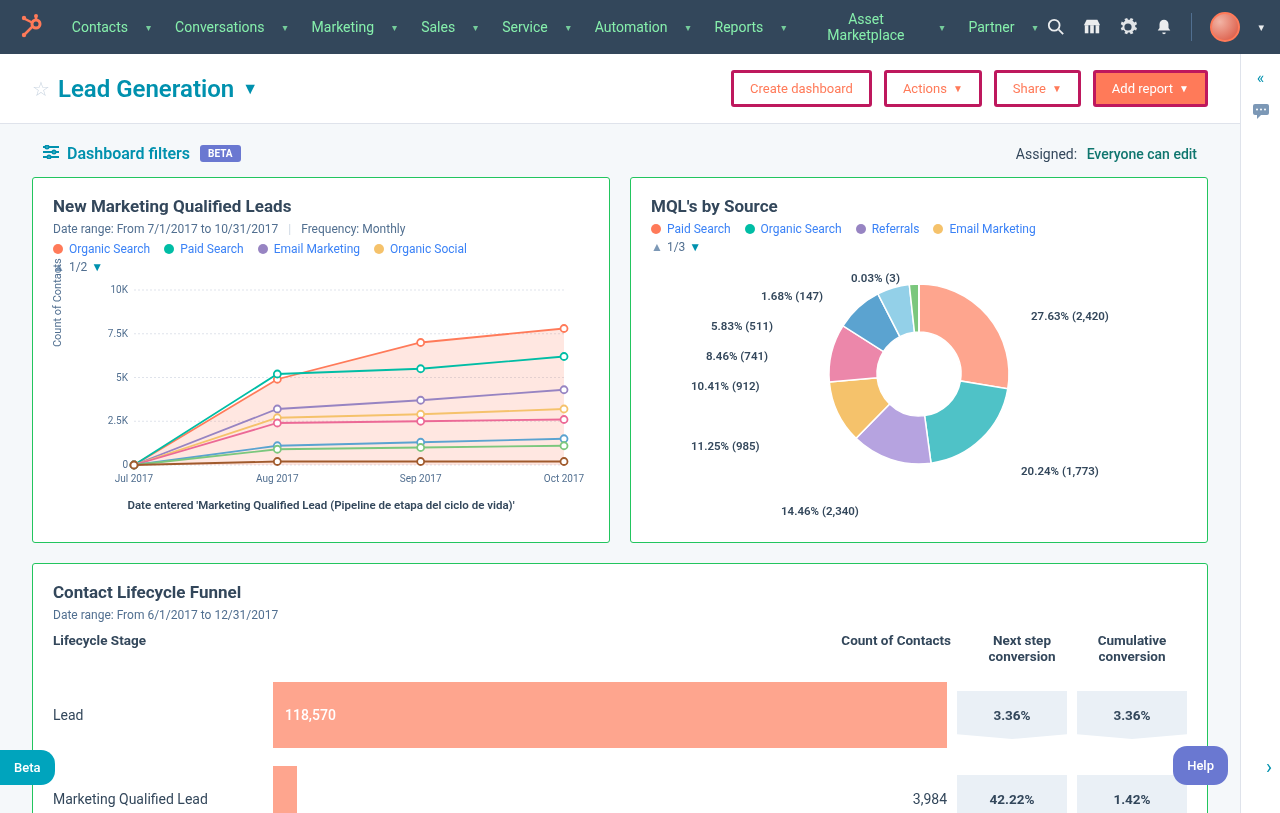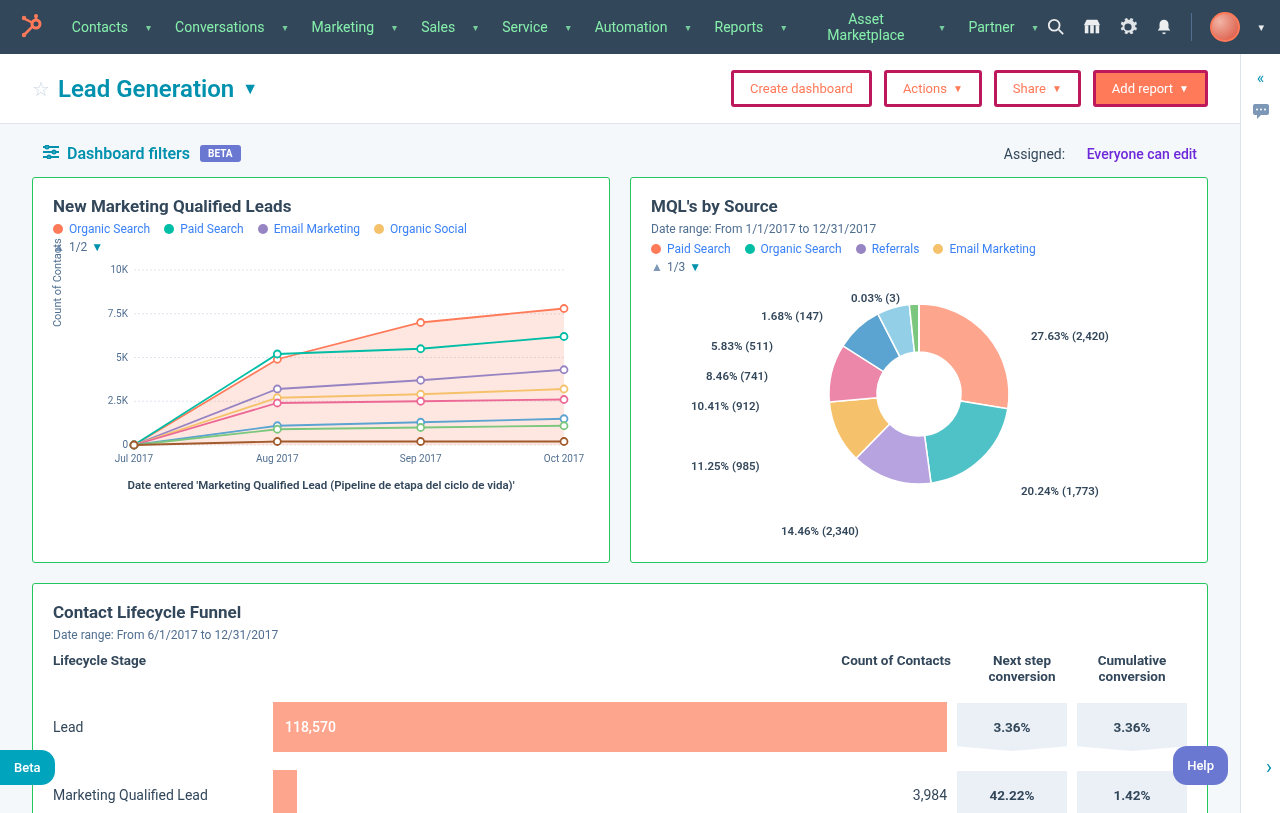--- a/index.html
+++ b/index.html
@@ -24,21 +24,21 @@
 .header-actions { margin-left: auto; display: flex; gap: 12px; }
 .btn { border: 3px solid #be185d; background: #fff; color: #ff7a59; padding: 8px 16px; border-radius: 3px; font-size: 13px; cursor: pointer; display:flex; align-items:center; gap:6px; }
 .btn.primary { background: #ff7a59; color: #fff; }
 
 
 .filters-bar { padding: 20px 43px 14px; display: flex; align-items: center; }
 .filter-icon { color: #0091ae; margin-right: 8px; }
 .filters-label { color: #0091ae; font-weight: 600; font-size: 16px; margin-right: 10px; }
 .beta-badge { background: #6a78d1; color: #fff; font-size: 10px; font-weight: 700; padding: 3px 8px; border-radius: 3px; }
 .assigned { margin-left: auto; font-size: 14px; }
-.assigned-link { color: #6d28d9; font-weight: 500; margin-left: 18px; }
+.assigned-link { color: #0f766e; font-weight: 500; margin-left: 6px; }
 
 
 .cards-row { display: flex; gap: 20px; padding: 0 32px 20px; }
 .card { background: #fff; border: 1px solid #22c55e; border-radius: 3px; padding: 18px 20px; flex: 1; }
 .card-title { font-size: 17px; font-weight: 700; color: #33475b; margin-bottom: 6px; }
 .card-sub { font-size: 12px; color: #516f90; display:flex; align-items:center; gap:10px; margin-bottom:6px; }
 .card-sub .sep { color:#cbd6e2; }
 .legend { display: flex; flex-wrap: wrap; gap: 14px; font-size: 12px; color: #3b82f6; margin-bottom:4px; }
 .legend-item { display: flex; align-items: center; gap: 6px; }
 .dot { width: 10px; height: 10px; border-radius: 50%; }
@@ -58,21 +58,21 @@
 
 .funnel-card { margin: 0 32px 20px; }
 .funnel-header-row { display:flex; font-size:13.5px; font-weight:700; color:#33475b; margin-top:10px; }
 .funnel-stage-col { flex: 0 0 220px; }
 .funnel-bar-col { flex: 1; }
 .funnel-count-col { flex: 0 0 140px; text-align:right; padding-right:16px; }
 .funnel-conv-col { flex: 0 0 110px; text-align:center; }
 .funnel-row { display:flex; align-items:center; margin-top:18px; }
 .funnel-stage { flex:0 0 220px; font-size:14px; color:#33475b; }
 .funnel-bar-area { flex:1; display:flex; align-items:center; }
-.funnel-bar { background:#fea58e; height:50px; display:flex; align-items:center; padding:0 12px; font-size:14px; font-weight:500; }
+.funnel-bar { background:#fea58e; height:66px; display:flex; align-items:center; padding:0 12px; font-size:14px; font-weight:500; }
 .funnel-bar.lead { color:#fff; }
 .conv-box { flex:0 0 110px; height:48px; background:#eaf0f6; display:flex; align-items:center; justify-content:center; font-size:13.5px; font-weight:700; color:#33475b; position:relative; margin-left:10px;
   clip-path: polygon(0 0, 100% 0, 100% 90%, 50% 100%, 0 90%);
 }
 
 
 .right-rail { position: fixed; right: 0; top: 54px; bottom: 0; width: 40px; background: #fff; border-left: 1px solid #dfe3eb; display:flex; flex-direction:column; align-items:center; padding-top:14px; gap:16px; }
 .rail-icon { color:#0091ae; cursor:pointer; font-size:16px; }
 
 
@@ -203,20 +203,25 @@
   <div class="assigned">
     <span>Assigned:</span>
     <span class="assigned-link">Everyone can edit</span>
   </div>
 </div>
 
 <div class="cards-row">
 
   <div class="card">
     <div class="card-title">New Marketing Qualified Leads</div>
+    <div class="card-sub">
+      <span>Date range: From 7/1/2017 to 10/31/2017</span>
+      <span class="sep">|</span>
+      <span>Frequency: Monthly</span>
+    </div>
     <div class="legend" id="legend1">
           <div class="legend-item">
             <span class="dot" style="background:#ff7a59"></span>
             <span>Organic Search</span>
           </div>
           <div class="legend-item">
             <span class="dot" style="background:#00bda5"></span>
             <span>Paid Search</span>
           </div>
           <div class="legend-item">
@@ -291,23 +296,20 @@
             <circle cx="183.33333333333331" cy="181.5" r="3.5" fill="#fff" stroke="#a05a2c" stroke-width="1.8"></circle>
             <circle cx="326.66666666666663" cy="181.5" r="3.5" fill="#fff" stroke="#a05a2c" stroke-width="1.8"></circle>
             <circle cx="470" cy="181.5" r="3.5" fill="#fff" stroke="#a05a2c" stroke-width="1.8"></circle>
           </svg>
     </div>
     <div class="x-caption">Date entered 'Marketing Qualified Lead (Pipeline de etapa del ciclo de vida)'</div>
   </div>
 
   <div class="card">
     <div class="card-title">MQL's by Source</div>
-    <div class="card-sub">
-          <span>Date range: From 1/1/2017 to 12/31/2017</span>
-        </div>
     <div class="legend" id="legend2">
           <div class="legend-item">
             <span class="dot" style="background:#ff7a59"></span>
             <span>Paid Search</span>
           </div>
           <div class="legend-item">
             <span class="dot" style="background:#00bda5"></span>
             <span>Organic Search</span>
           </div>
           <div class="legend-item">

